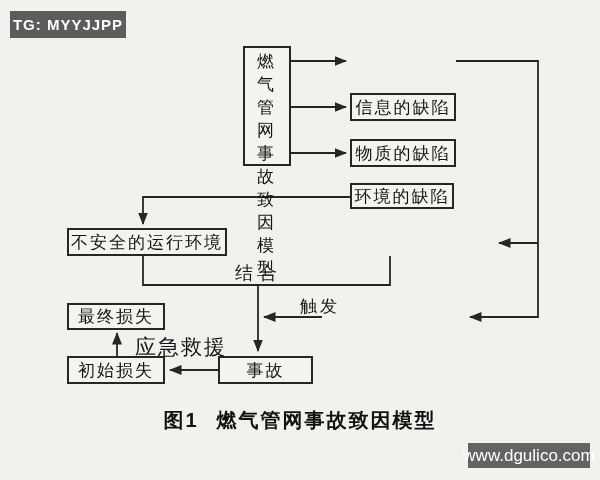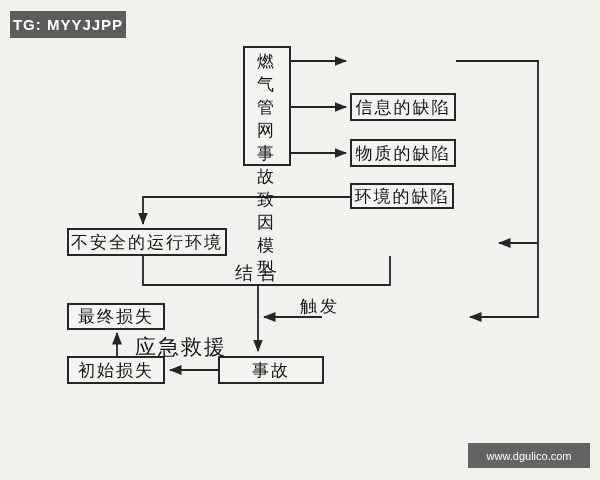--- a/index.html
+++ b/index.html
@@ -57,21 +57,21 @@
     font-family:"Liberation Sans", sans-serif;
     display:flex;align-items:center;justify-content:center;
     box-sizing:border-box;
   }
   .badge.tg{
     left:10px;top:11px;width:116px;height:27px;
     font-size:15px;font-weight:bold;letter-spacing:1px;
   }
   .badge.site{
     left:468px;top:443px;width:122px;height:25px;
-    font-size:11px;background:#636363;
+    font-size:17px;background:#636363;
   }
 </style>
 </head>
 <body>
 
 <div id="stage">
 
   <svg id="wires" viewBox="0 0 600 480" xmlns="http://www.w3.org/2000/svg">
     <defs>
       <marker id="arr" markerUnits="userSpaceOnUse" markerWidth="13" markerHeight="10" refX="11.5" refY="5" orient="auto">
@@ -115,22 +115,25 @@
   <div class="node" style="left:350px;top:183px;width:104px;height:26px;">环境的缺陷</div>
 
   <div class="node" style="left:67px;top:228px;width:160px;height:28px;">不安全的运行环境</div>
 
 
 
   <div class="node" style="left:67px;top:303px;width:98px;height:27px;">最终损失</div>
 
   <div class="node" style="left:67px;top:356px;width:98px;height:28px;">初始损失</div>
 
-  <div class="node" style="left:218px;top:356px;width:106px;height:28px;">事故</div>
+  <div class="node" style="left:218px;top:356px;width:95px;height:28px;">事故</div>
 
   <div class="edge-label" style="left:235px;top:261px;text-align:right;">结合</div>
 
   <div class="edge-label" style="left:288px;top:295px;font-size:17px;letter-spacing:3px;margin-left:12px;">触发</div>
 
   <div class="edge-label" style="left:135px;top:333px;font-size:21px;letter-spacing:2px;">应急救援</div>
 
+  <div class="caption">
+    <span class="fig-no">图1</span><span>燃气管网事故致因模型</span>
+  </div>
 
 </div>
 
 </body></html>

